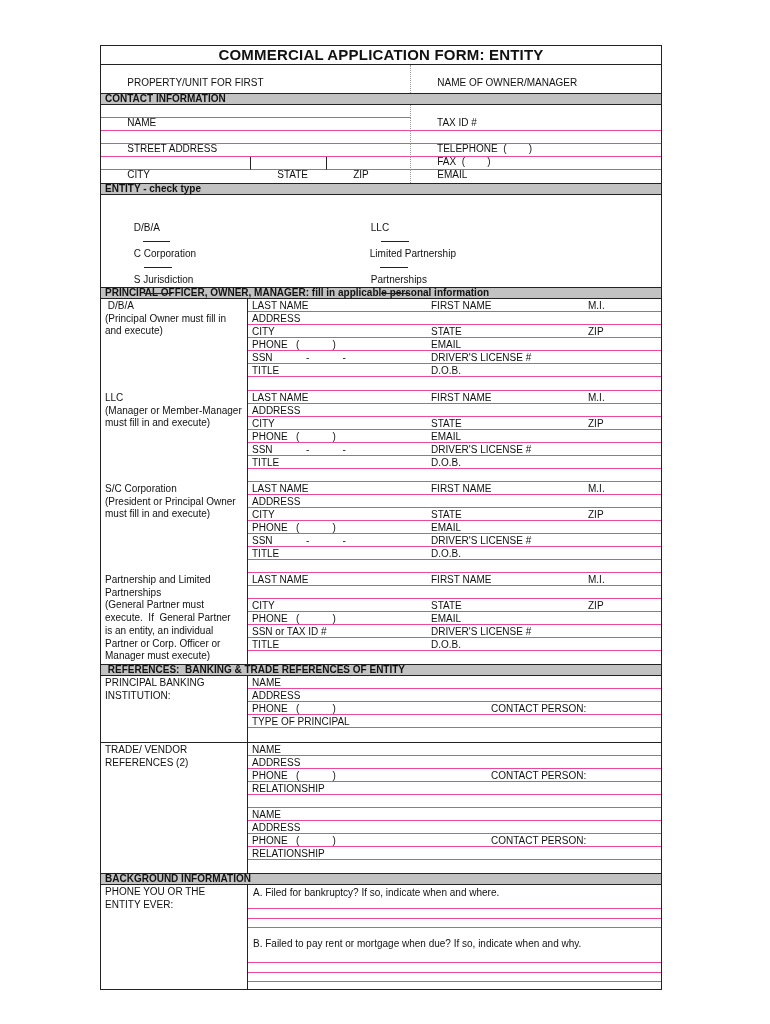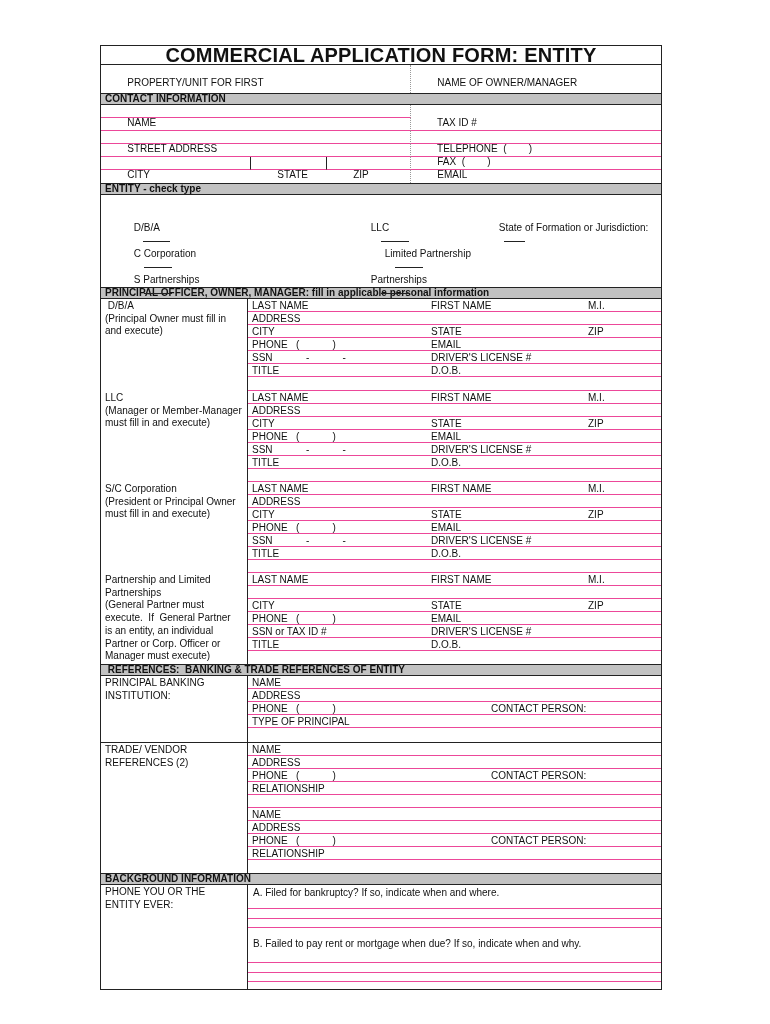--- a/index.html
+++ b/index.html
@@ -1,20 +1,20 @@
 <!DOCTYPE html>
 <html><head>
 <meta charset="utf-8">
 <style>
   *{margin:0;padding:0;box-sizing:border-box}
   html,body{background:#ffffff}
   body{width:770px;height:1024px;font-family:"Liberation Sans",sans-serif;color:#111}
   .page{position:relative;width:770px;height:1024px;background:#fff;overflow:hidden}
   .form{position:absolute;left:100px;top:45px;width:562px;border:1px solid #222;background:#fff;font-size:10px}
-  .titlebar{height:19px;border-bottom:1px solid #222;text-align:center;font-weight:bold;font-size:20px;line-height:18px;letter-spacing:.2px}
+  .titlebar{height:19px;border-bottom:1px solid #222;text-align:center;font-weight:bold;font-size:15px;line-height:18px;letter-spacing:.2px}
   .bar{height:12px;background:#c2c2c2;border-top:1px solid #222;border-bottom:1px solid #222;
        font-weight:bold;font-size:10px;line-height:10px;padding-left:4px;white-space:pre}
   .fx{display:flex}
   .h13{height:13px}.h14{height:14px}.h28{height:28px}
   .bb{border-bottom:1px solid #ec4899}
   .dotr{border-right:1px dotted #999}
   .solr{border-right:1px solid #222}
   .w310{width:310px}.w150{width:150px}.w76{width:76px}.w84{width:84px}
   .cell{padding:1px 0 0 4px;line-height:11px;white-space:pre}
   .grow{flex:1 1 auto}
@@ -100,38 +100,34 @@
     <div class="checks">
       <div class="chk">
         <span class="at" style="left:5px">
           <span>D/B/A</span>
           <span class="ul" style="width:27px;margin-left:9px"></span>
         </span>
         <span class="at" style="left:242px">
           <span>LLC</span>
           <span class="ul" style="width:28px;margin-left:10px"></span>
         </span>
-        <span class="at" style="left:370px">
-          <span>State of Formation or Jurisdiction:</span>
-          <span class="ul" style="width:21px;margin-left:5px"></span>
-        </span>
       </div>
       <div class="chk">
         <span class="at" style="left:5px">
           <span>C Corporation</span>
           <span class="ul" style="width:28px;margin-left:10px"></span>
         </span>
-        <span class="at" style="left:256px">
+        <span class="at" style="left:241px">
           <span>Limited Partnership</span>
           <span class="ul" style="width:28px;margin-left:10px"></span>
         </span>
       </div>
       <div class="chk">
         <span class="at" style="left:5px">
-          <span>S Partnerships</span>
+          <span>S Jurisdiction</span>
           <span class="ul" style="width:28px;margin-left:10px"></span>
         </span>
         <span class="at" style="left:242px">
           <span>Partnerships</span>
           <span class="ul" style="width:28px;margin-left:10px"></span>
         </span>
       </div>
     </div>
 
     <div class="bar">PRINCIPAL OFFICER, OWNER, MANAGER: fill in applicable personal information</div>

